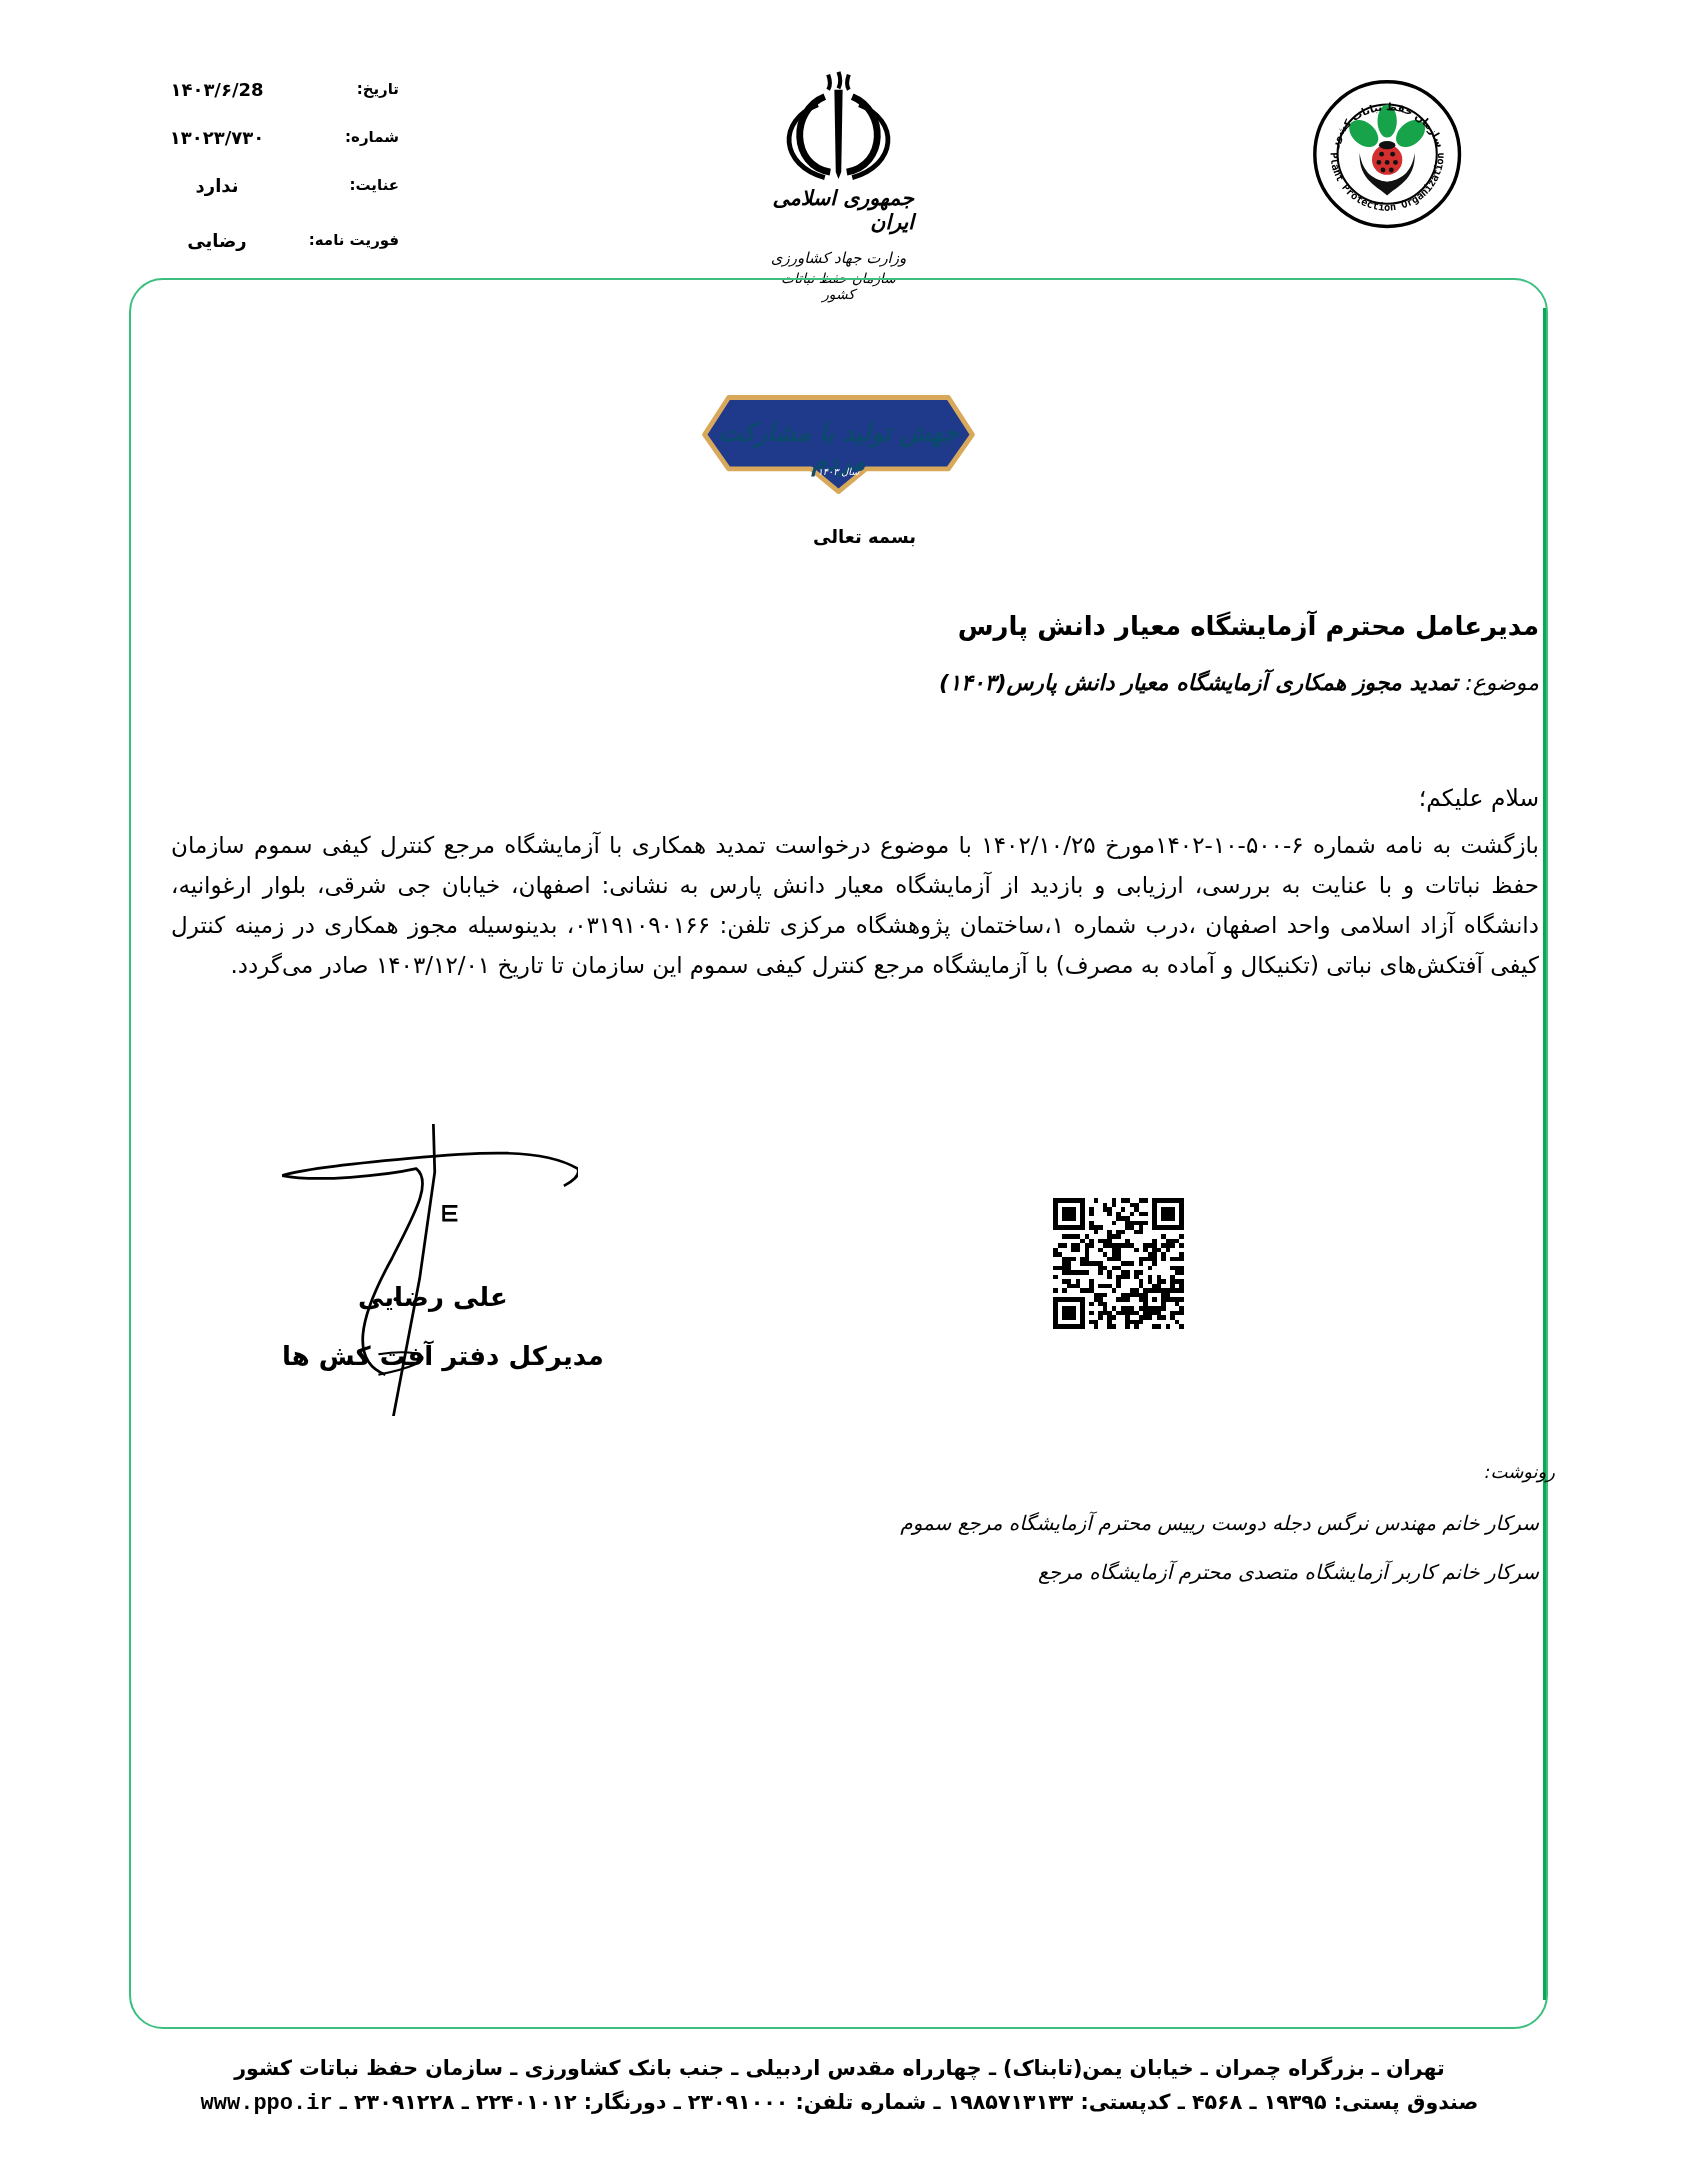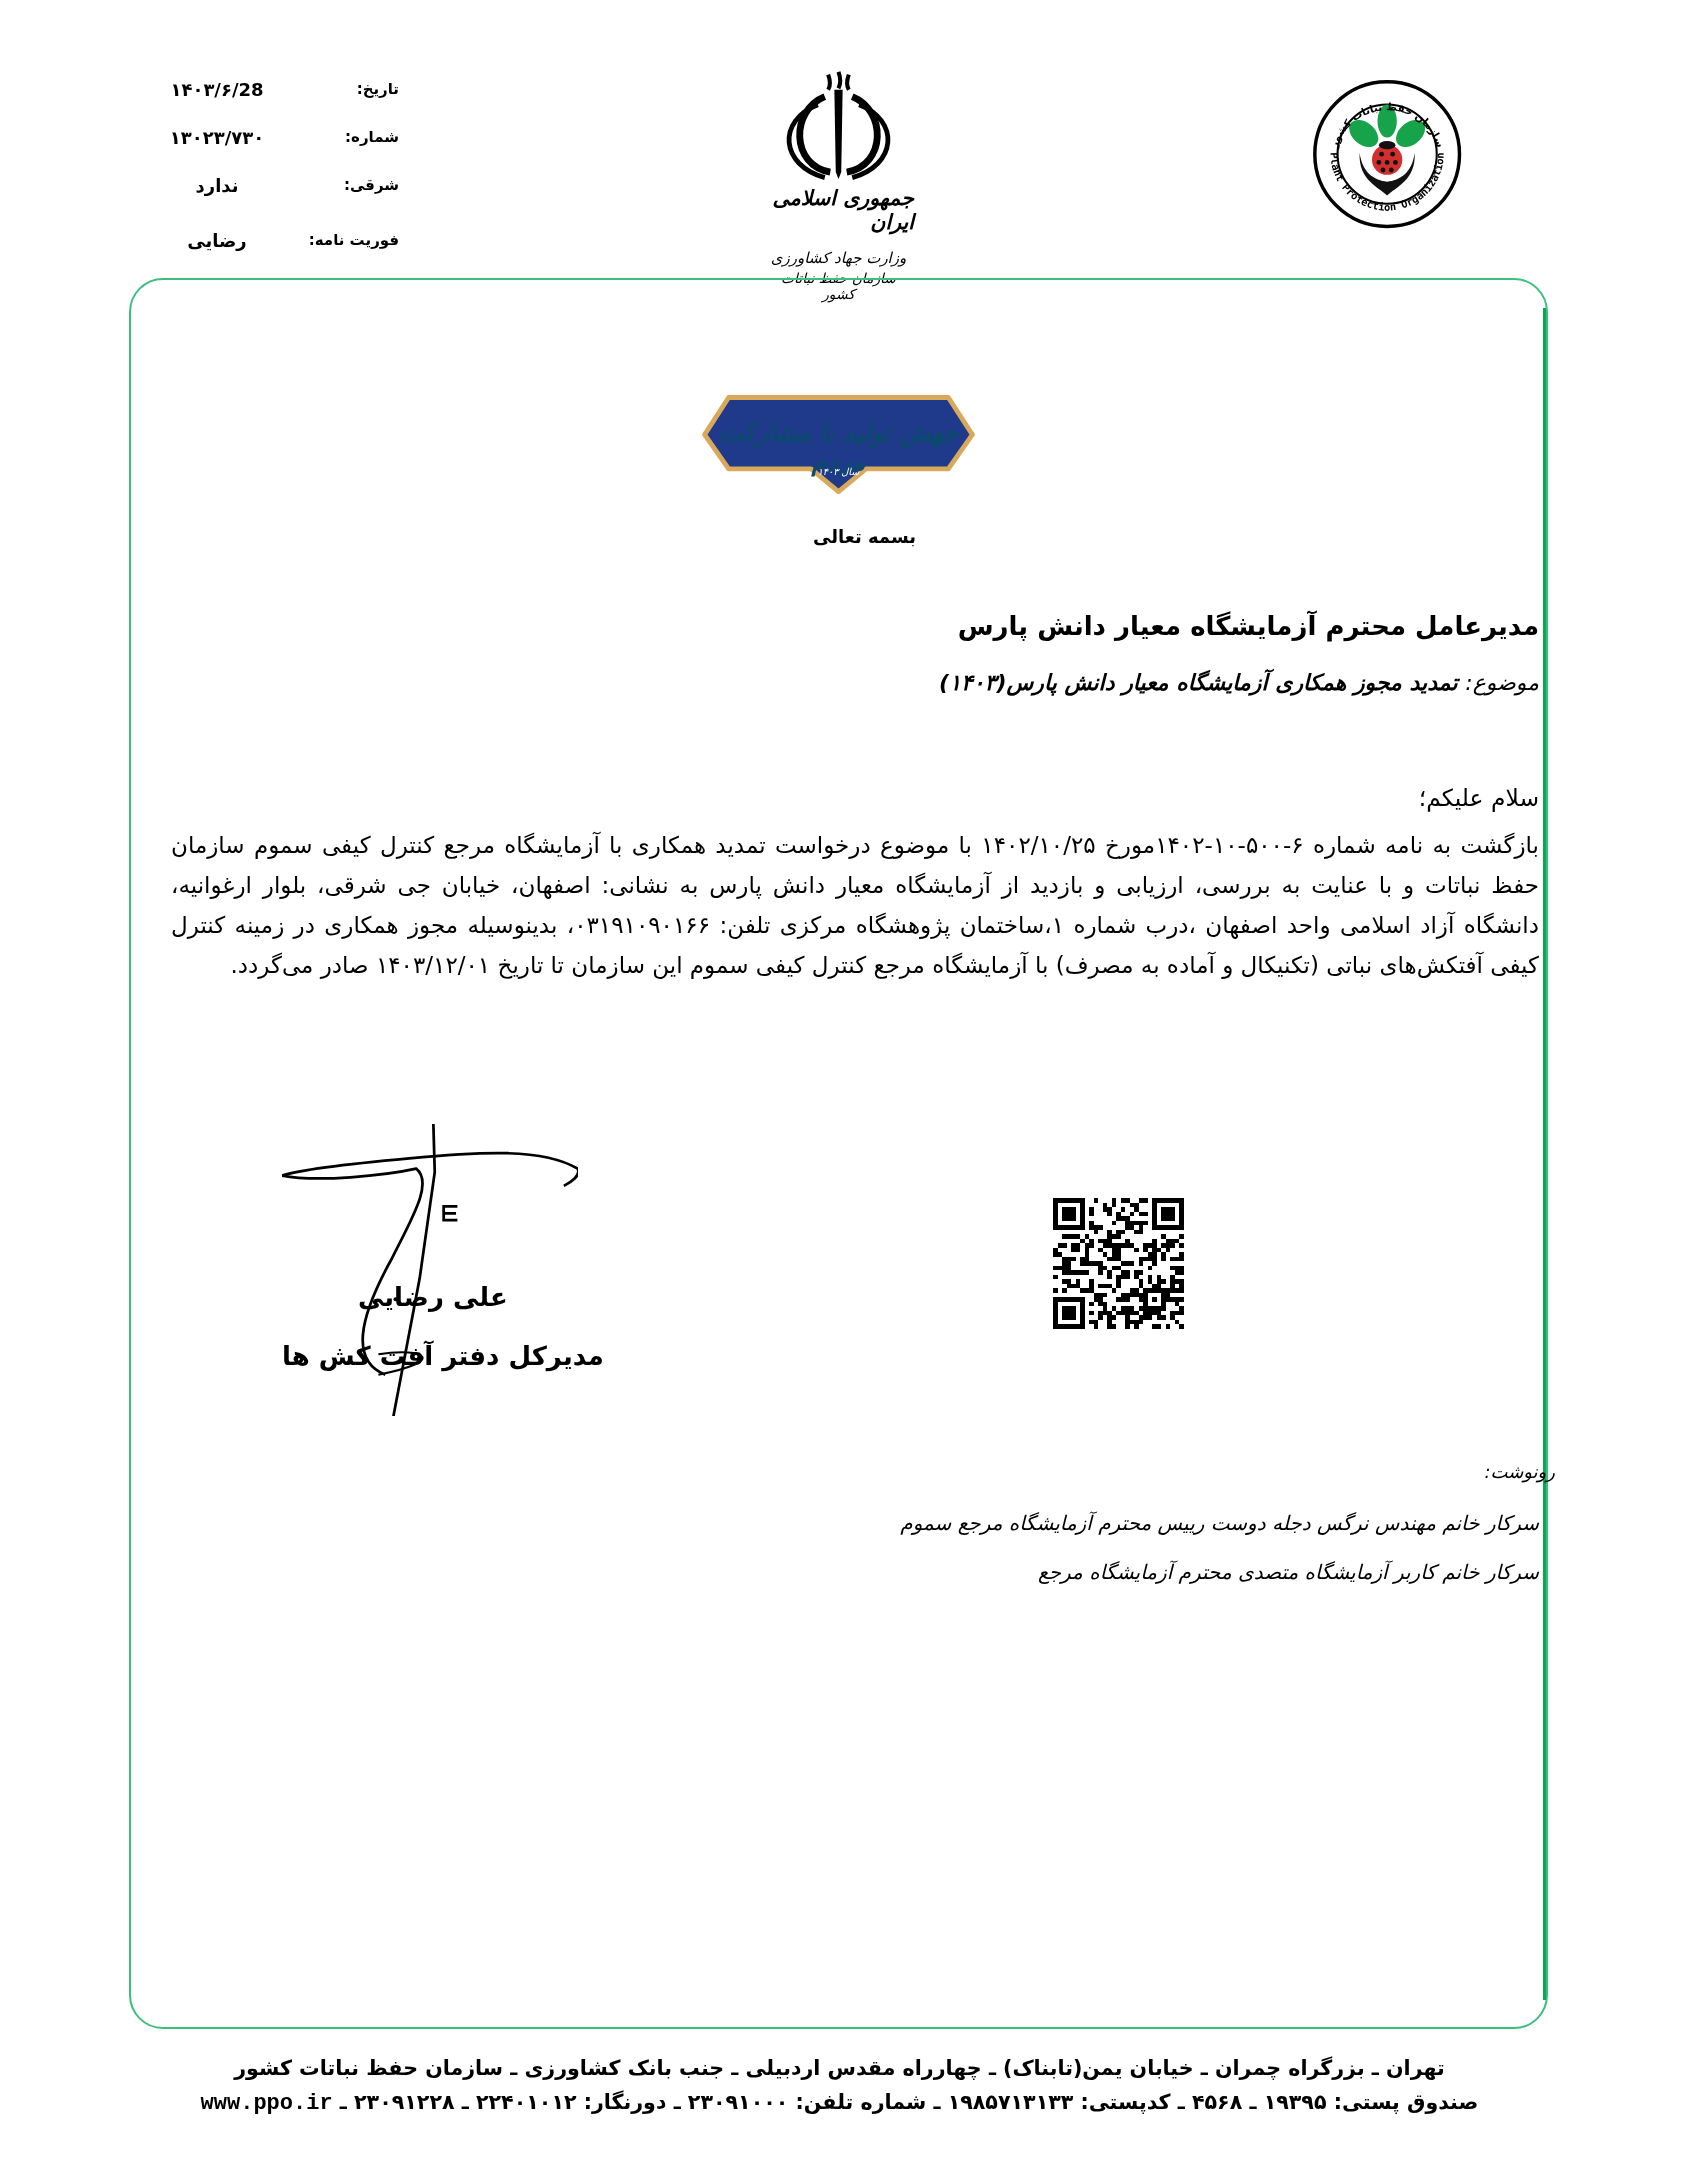--- a/index.html
+++ b/index.html
@@ -38,21 +38,21 @@
 <div>
   <div class="meta-row" style="top:72px;">
     <span class="meta-label">تاریخ:</span>
     <span class="meta-value">۱۴۰۳/۶/28</span>
   </div>
   <div class="meta-row" style="top:120px;">
     <span class="meta-label">شماره:</span>
     <span class="meta-value">۱۳۰۲۳/۷۳۰</span>
   </div>
   <div class="meta-row" style="top:168px;">
-    <span class="meta-label">شرقی:</span>
+    <span class="meta-label">عنایت:</span>
     <span class="meta-value">ندارد</span>
   </div>
   <div class="meta-row" style="top:223px;">
     <span class="meta-label">فوریت نامه:</span>
     <span class="meta-value">رضایی</span>
   </div>
 </div>
 
 <div class="abs" style="left:763px; top:69px; width:151px; height:206px;">
   <svg width="151" height="117" viewBox="0 0 220 170">

